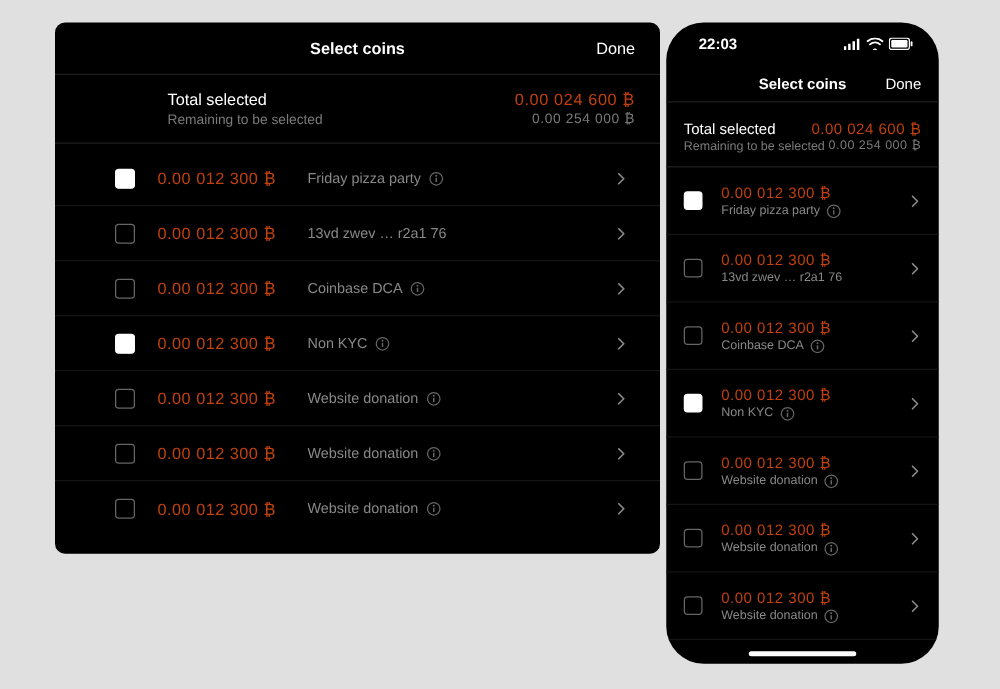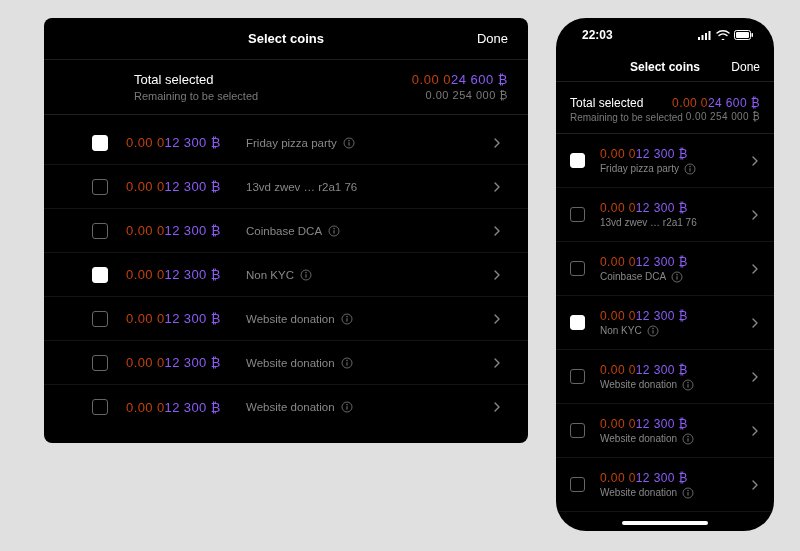--- a/index.html
+++ b/index.html
@@ -8,36 +8,36 @@
   .desktop-panel{position:absolute;left:44px;top:18px;width:484px;height:425px;background:#000;border-radius:8px;color:#fff;overflow:hidden;}
   .d-header{display:flex;align-items:center;justify-content:center;height:42px;border-bottom:1px solid #1f1f1f;position:relative;}
   .d-header-title{font-size:13px;font-weight:600;color:#fff;}
   .d-header-done{position:absolute;right:20px;font-size:13px;color:#fff;cursor:pointer;}
   .d-summary{padding:12px 20px 12px 90px;border-bottom:1px solid #1f1f1f;}
   .d-sum-row{display:flex;justify-content:space-between;align-items:center;}
   .d-sum-label{font-size:13px;color:#fff;}
   .d-sum-sub{font-size:11px;color:#7a7a7a;margin-top:3px;}
   .d-sum-val{font-size:13px;letter-spacing:0.5px;white-space:pre;}
   .d-sum-dim{color:#c2410c;}
-  .d-sum-bright{color:#8b5cf6;}
+  .d-sum-bright{color:#c2410c;}
   .d-sum-sub-val{font-size:11px;color:#7a7a7a;letter-spacing:0.5px;white-space:pre;}
   .d-list{padding-top:6px;}
   .d-row{display:flex;align-items:center;height:44px;border-bottom:1px solid #141414;padding:0 20px 0 0;cursor:pointer;}
   .d-row:last-child{border-bottom:none;}
   .d-check-col{width:82px;display:flex;justify-content:flex-end;padding-right:18px;}
   .d-check{width:16px;height:16px;border:1.5px solid #666;border-radius:3px;background:#000;}
   .d-check.checked{background:#fff;border-color:#fff;}
   .d-amt{width:120px;font-size:13px;letter-spacing:0.4px;white-space:pre;flex-shrink:0;}
   .d-meta{flex:1;display:flex;align-items:center;gap:6px;overflow:hidden;}
   .d-meta-text{font-size:11.5px;color:#888;white-space:nowrap;}
   .d-info-icon{width:12px;height:12px;flex-shrink:0;}
   .d-chev{width:22px;display:flex;justify-content:center;color:#888;}
 
   
-  .phone{position:absolute;left:556px;top:18px;width:218px;height:513px;background:#000;border-radius:30px;overflow:hidden;color:#fff;}
+  .phone{position:absolute;left:533px;top:18px;width:218px;height:513px;background:#000;border-radius:30px;overflow:hidden;color:#fff;}
   .phone-statusbar{display:flex;align-items:center;justify-content:space-between;height:34px;padding:0 20px 0 26px;}
   .phone-time{font-size:12px;font-weight:600;color:#fff;}
   .phone-status-icons{display:flex;gap:4px;align-items:center;}
   .phone-header{display:flex;align-items:center;justify-content:center;height:30px;border-bottom:1px solid #1f1f1f;position:relative;margin-bottom:4px;}
   .phone-header-title{font-size:12px;font-weight:600;}
   .phone-header-done{position:absolute;right:14px;font-size:12px;color:#fff;cursor:pointer;}
   .phone-summary{padding:10px 14px 10px 14px;border-bottom:1px solid #1f1f1f;}
   .p-sum-row{display:flex;justify-content:space-between;align-items:center;}
   .p-sum-label{font-size:12px;color:#fff;}
   .p-sum-sub{font-size:10px;color:#7a7a7a;margin-top:2px;}

